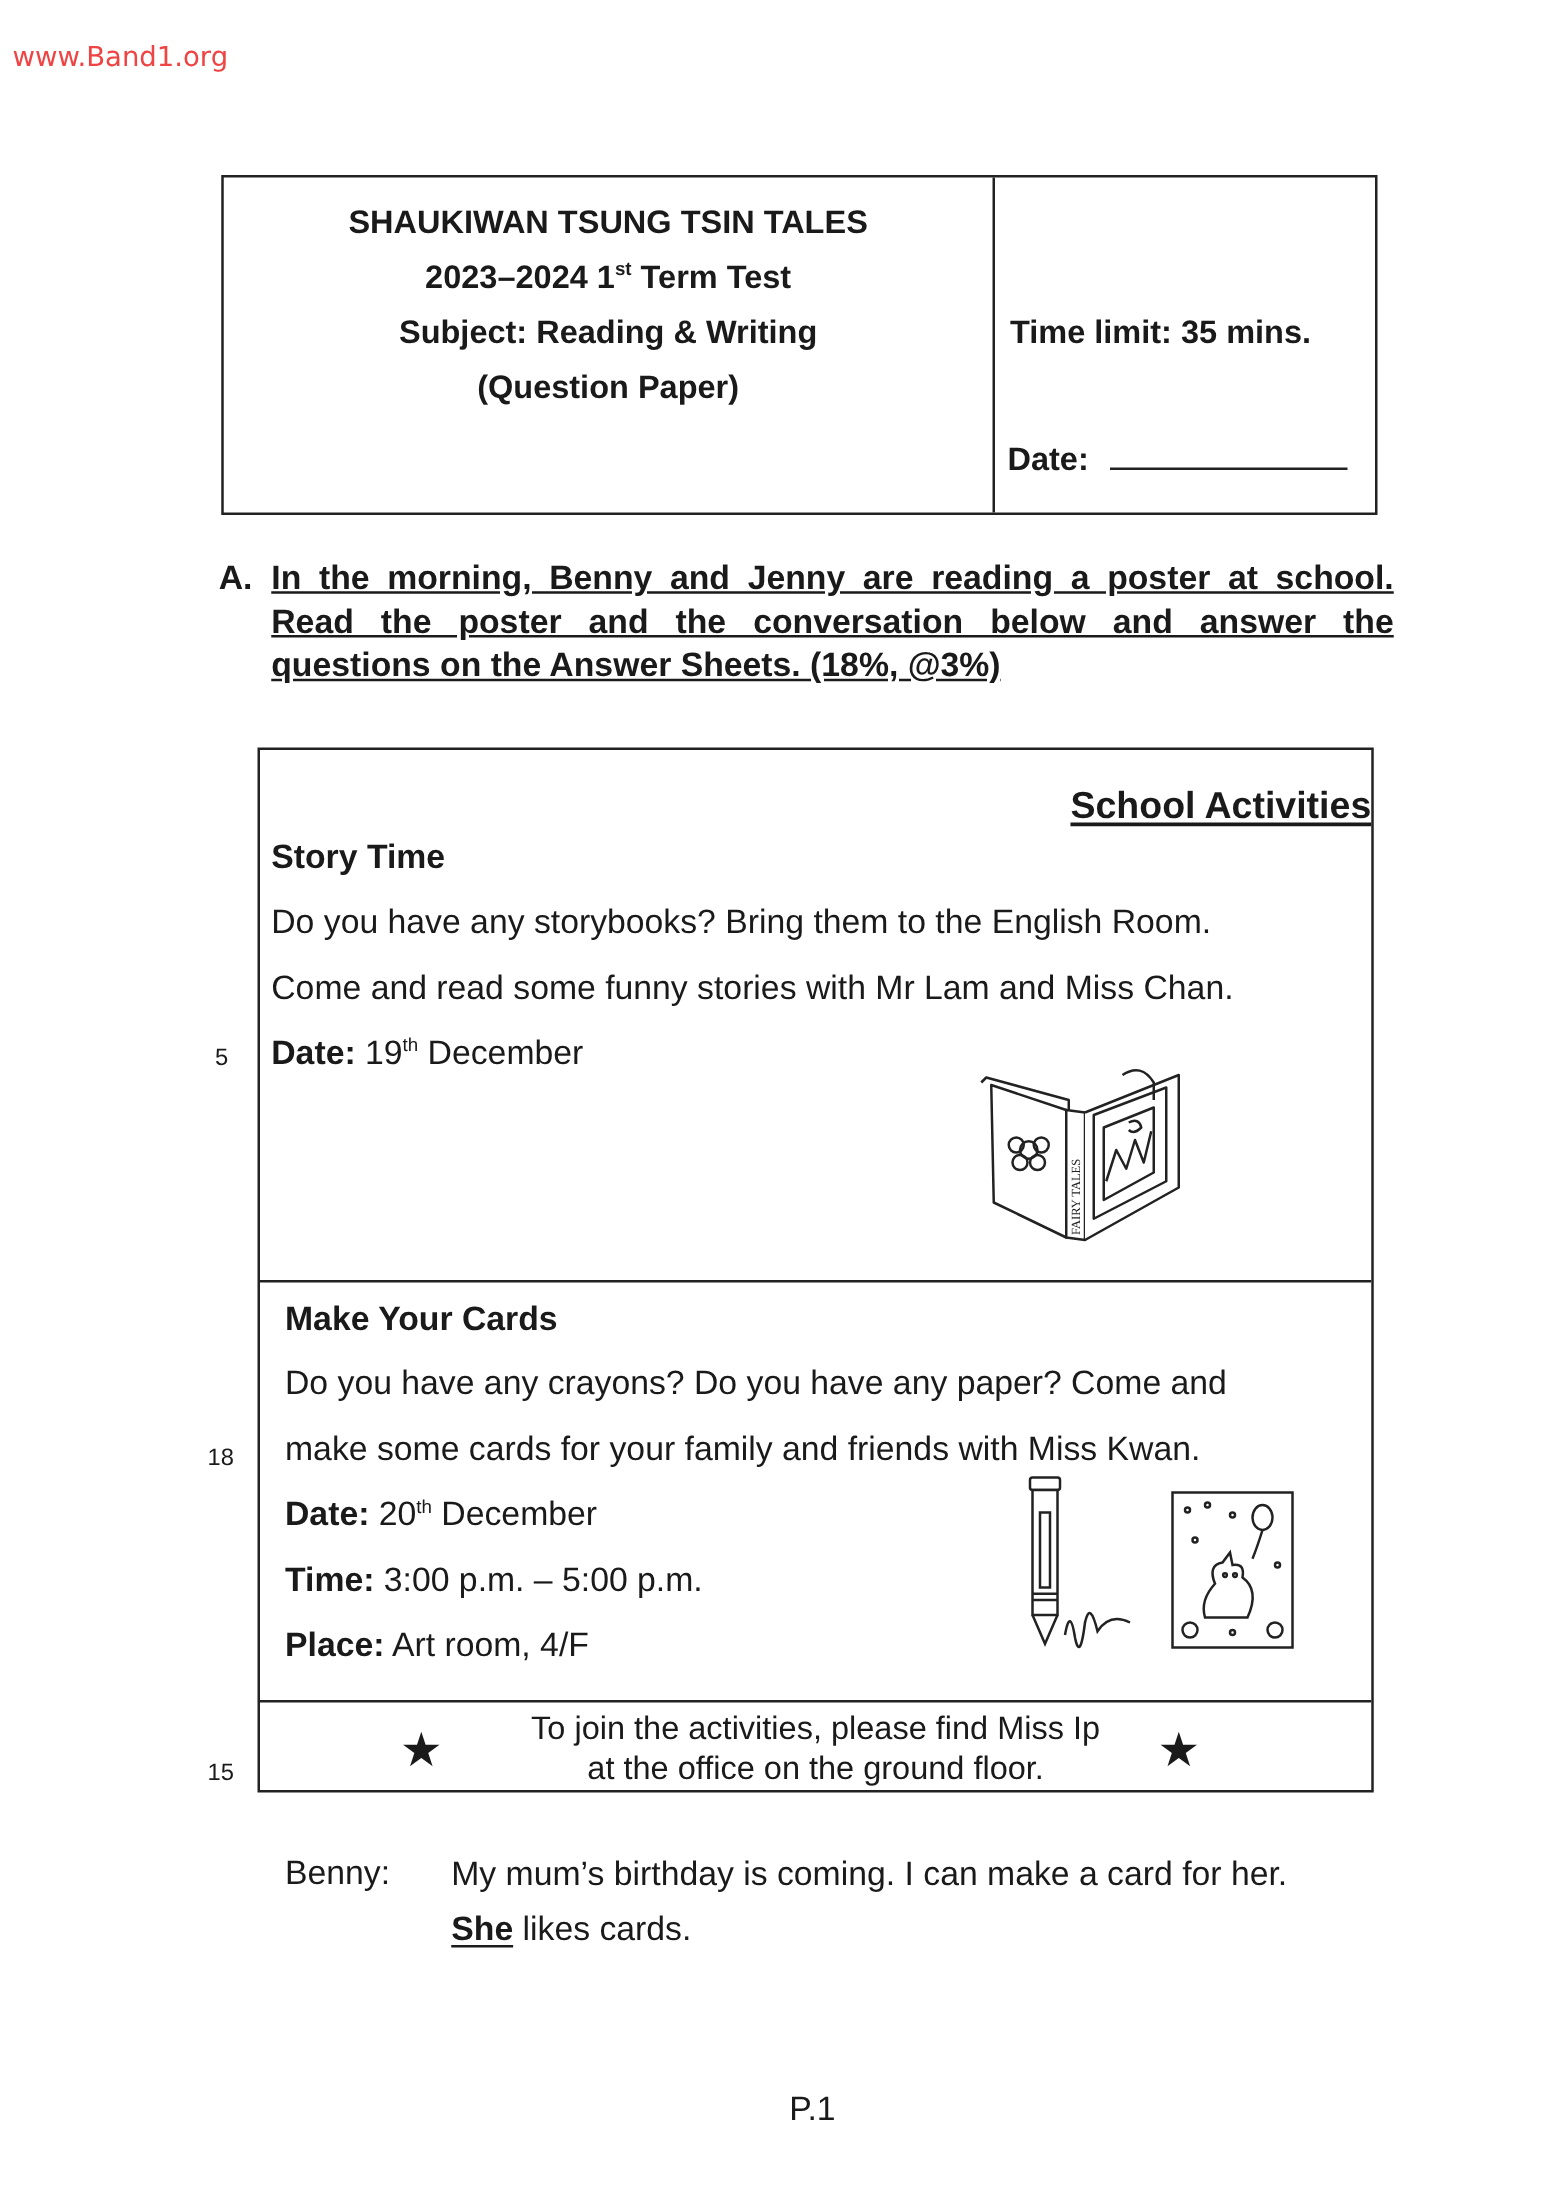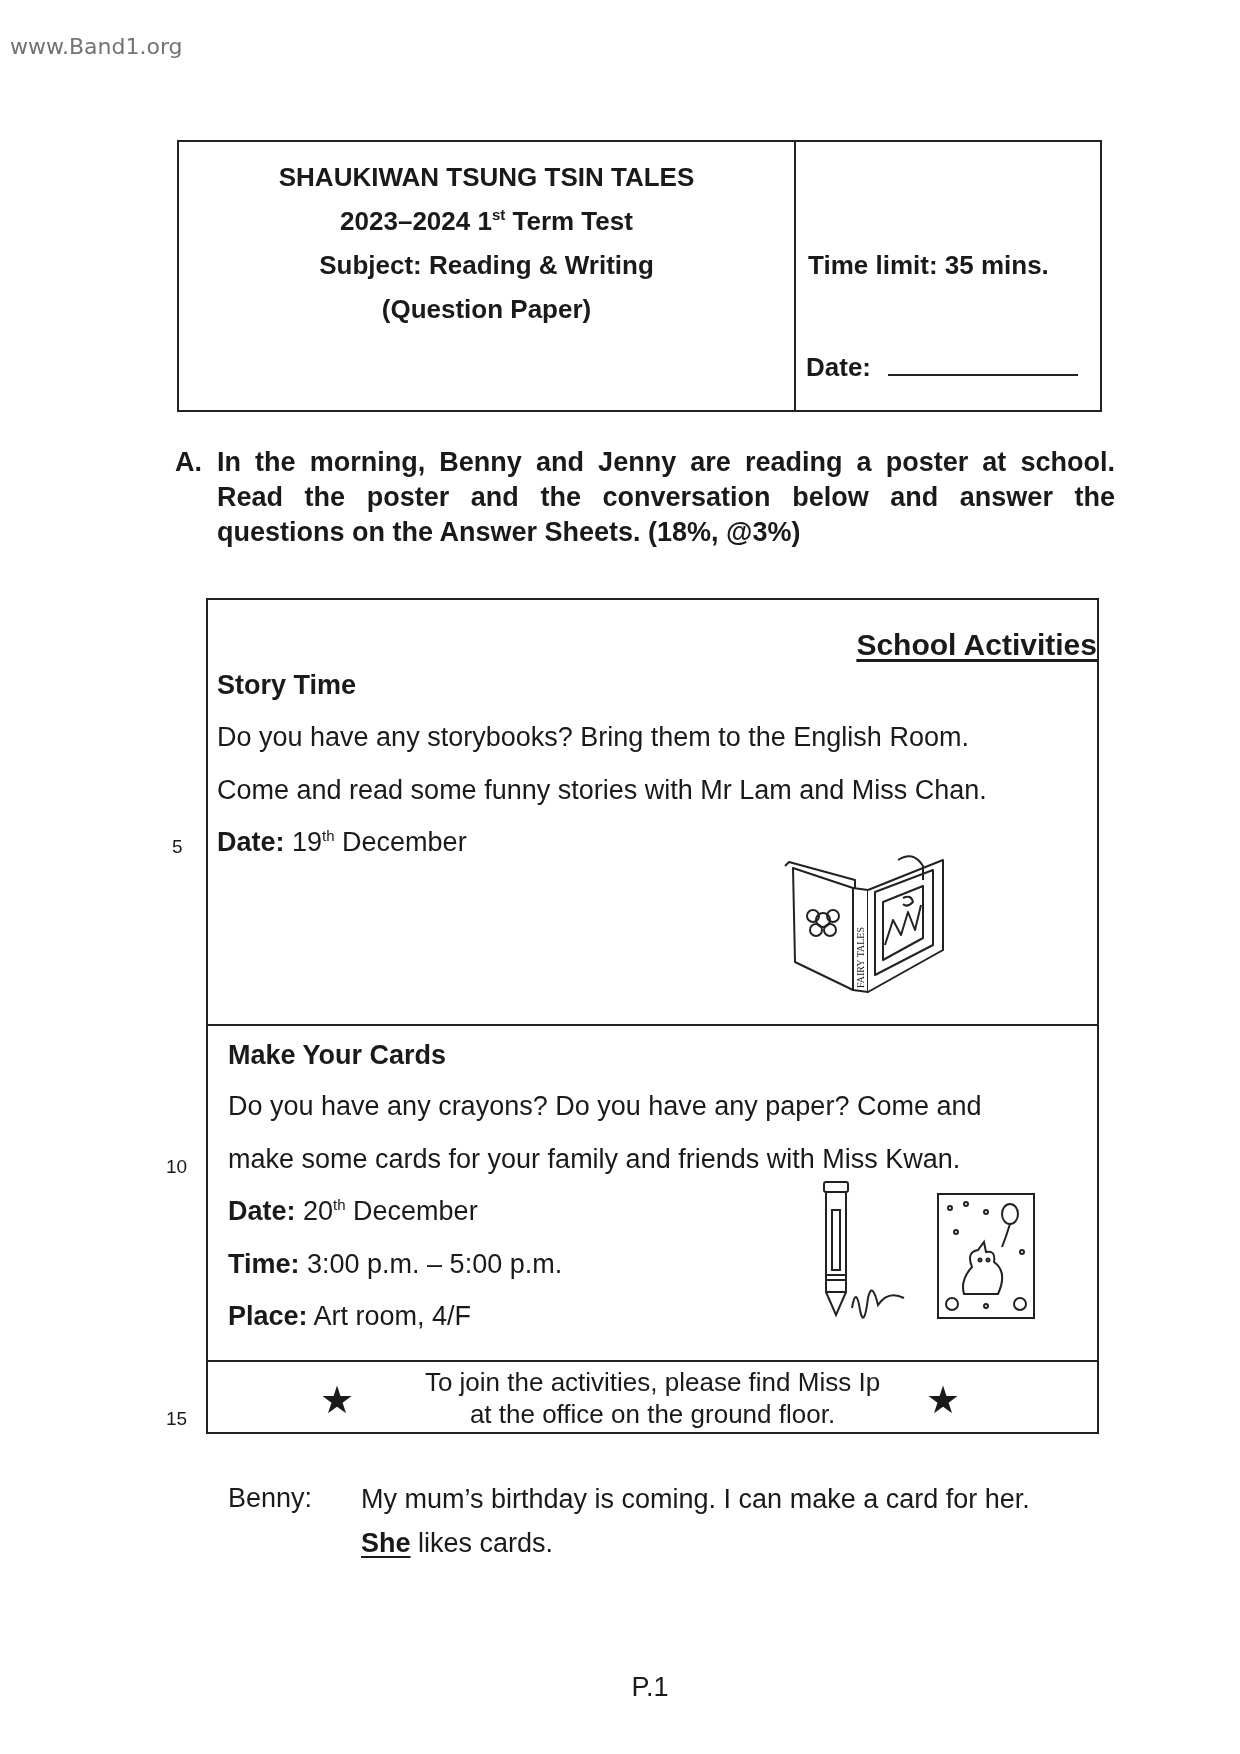--- a/index.html
+++ b/index.html
@@ -1,33 +1,33 @@
 <!DOCTYPE html>
 <html><head>
 <meta charset="utf-8">
 <style>
   html, body { margin: 0; padding: 0; background: #ffffff; }
   body { width: 1240px; height: 1754px; position: relative; overflow: hidden;
          font-family: "Liberation Sans", sans-serif; color: #1a1a1a; }
   .watermark { position: absolute; left: 10px; top: 34px; font-family: "DejaVu Sans", sans-serif;
-               font-size: 22px; color: #737373; }
+               font-size: 22px; color: #ef4444; }
   .header-box { position: absolute; left: 177px; top: 140px; width: 925px; height: 272px;
                 border: 2px solid #222; box-sizing: border-box; }
   .header-left { position: absolute; left: 0; top: 0; width: 615px; height: 100%; border-right: 2px solid #222; }
   .header-right { position: absolute; left: 617px; top: 0; right: 0; height: 100%; }
   .hl-line { position: absolute; left: 0; width: 615px; text-align: center; font-weight: bold; font-size: 26px; }
   .hl-line sup { font-size: 15px; }
   .p2-row { position: absolute; left: 8px; top: 210px; font-weight: bold; font-size: 26px; white-space: nowrap; }
   .blank { display: inline-block; border-bottom: 2px solid #222; height: 22px; vertical-align: baseline; }
   .time-limit { position: absolute; left: 12px; top: 108px; font-weight: bold; font-size: 26px; }
   .date-row { position: absolute; left: 10px; top: 210px; font-weight: bold; font-size: 26px; white-space: nowrap; }
 
   .instr { position: absolute; left: 175px; top: 445px; width: 940px; font-weight: bold; font-size: 27px; line-height: 35px; }
   .instr .letter { position: absolute; left: 0; top: 0; }
-  .instr .text { margin-left: 42px; text-align: justify; }
+  .instr .text { margin-left: 42px; text-align: justify; text-decoration: underline; }
 
   .poster { position: absolute; left: 206px; top: 598px; width: 893px; height: 836px; border: 2px solid #222; box-sizing: border-box; }
   .poster-title { position: absolute; left: 0; width: 100%; top: 28px; text-align: right; }
   .poster-title span { font-weight: bold; font-size: 30px; text-decoration: underline; text-underline-offset: 4px; margin-left: 120px; }
   .sec-head { position: absolute; font-weight: bold; font-size: 27px; }
   .para { position: absolute; font-size: 27px; white-space: nowrap; }
   .para b { font-weight: bold; }
   .para sup { font-size: 15px; }
   .divider1 { position: absolute; left: 0; right: 0; top: 424px; border-top: 2px solid #222; }
   .divider2 { position: absolute; left: 0; right: 0; top: 760px; border-top: 2px solid #222; }
@@ -64,21 +64,21 @@
     </div>
   </div>
 </div>
 
 <div class="instr">
   <span class="letter">A.</span>
   <div class="text">In the morning, Benny and Jenny are reading a poster at school. Read the poster and the conversation below and answer the questions on the Answer Sheets. (18%, @3%)</div>
 </div>
 
 <div class="line-num" style="top:836px">5</div>
-<div class="line-num" style="top:1156px;left:166px">10</div>
+<div class="line-num" style="top:1156px;left:166px">18</div>
 <div class="line-num" style="top:1408px;left:166px">15</div>
 
 <div class="poster">
   <div class="poster-title"><span>School Activities</span></div>
 
   <div class="sec-head" style="left:9px;top:70px">Story Time</div>
   <div class="para" style="left:9px;top:122px">Do you have any storybooks? Bring them to the English Room.</div>
   <div class="para" style="left:9px;top:175px">Come and read some funny stories with Mr Lam and Miss Chan.</div>
   <div class="para" style="left:9px;top:227px"><b>Date:</b><span> 19</span><sup>th</sup><span> December</span></div>
 

